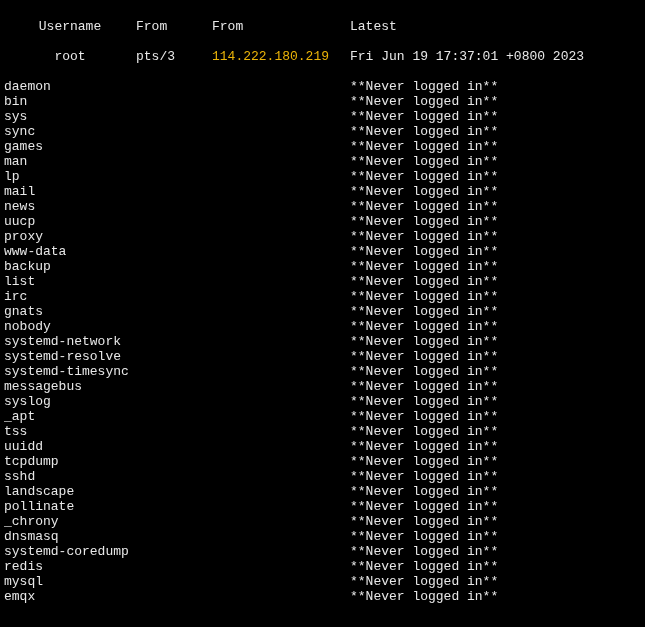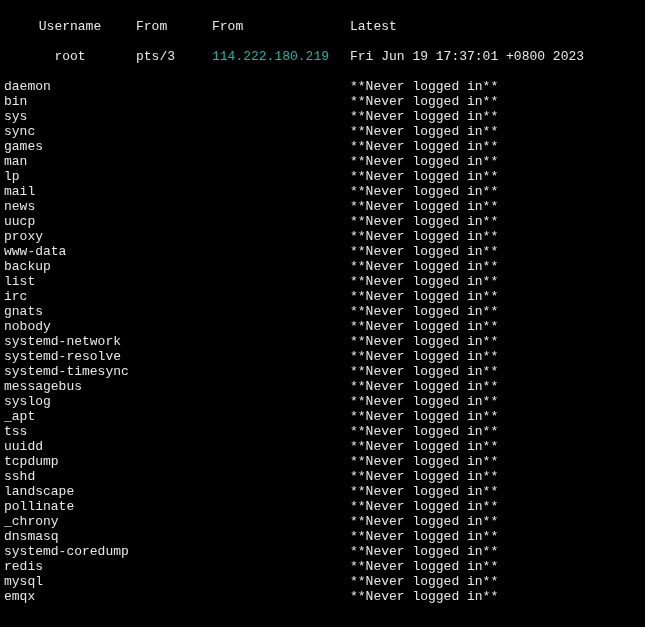--- a/index.html
+++ b/index.html
@@ -14,21 +14,21 @@
       font-size: 13px;
       line-height: 15px;
       padding: 4px;
       width: 645px;
       height: 627px;
       overflow: hidden;
     }
     .terminal {
       white-space: pre;
     }
-    .ip-highlight { color: #14b8a6; }
+    .ip-highlight { color: #eab308; }
     .row {
       display: block;
     }
     .col-user { display: inline-block; width: 132px; text-align: center; }
     .col-port { display: inline-block; width: 76px; }
     .col-from { display: inline-block; width: 138px; }
     .col-latest { display: inline-block; font-family: Liberation Mono, monospace; }
   </style>
 </head>
 <body>

